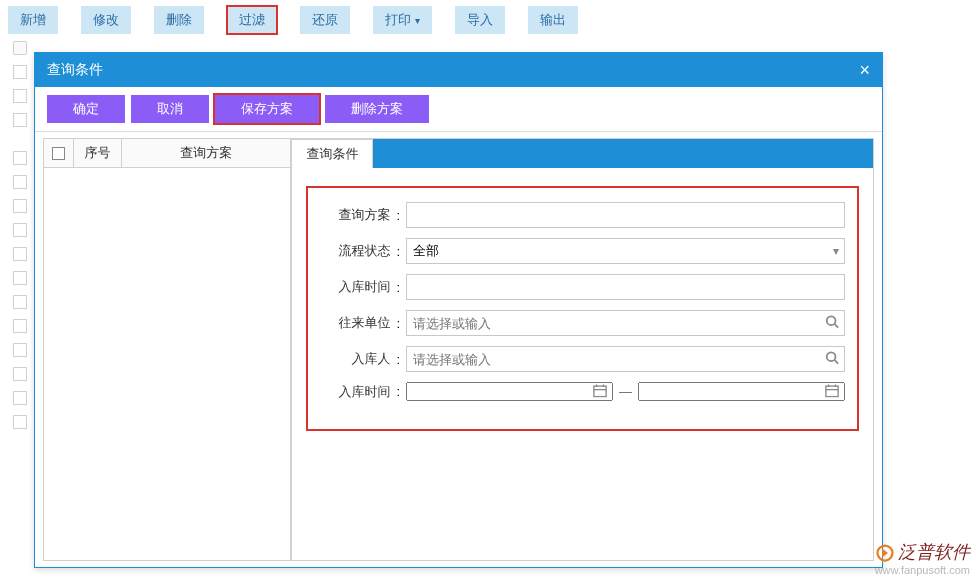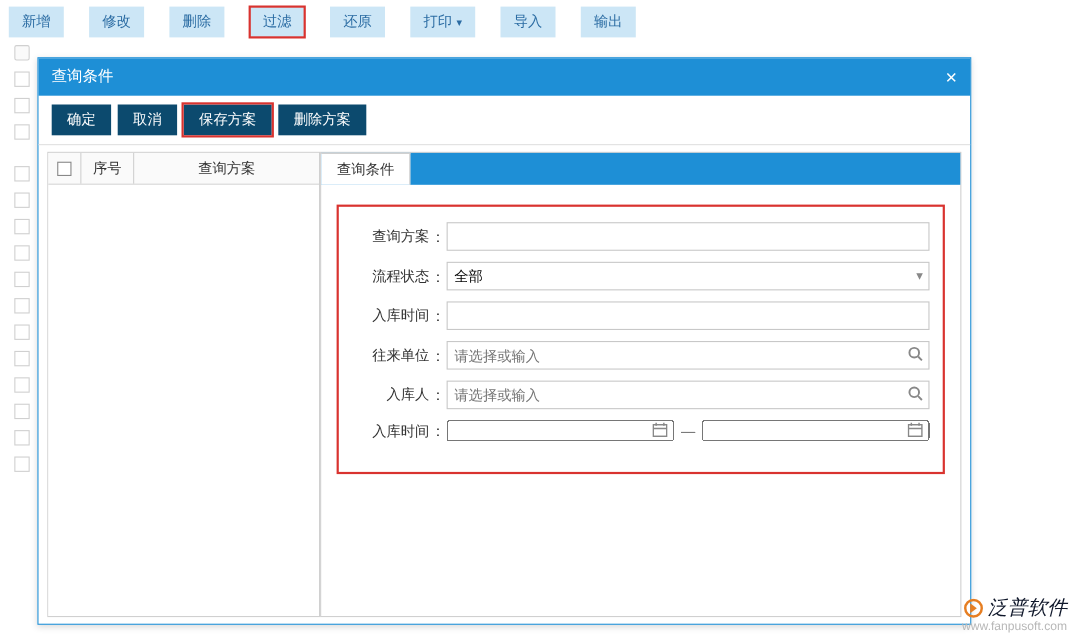--- a/index.html
+++ b/index.html
@@ -12,21 +12,21 @@
 
 .left-rail { position: absolute; top: 36px; left: 8px; width: 24px; display: flex; flex-direction: column; }
 .left-rail .dim { width: 14px; height: 14px; border: 1px solid #d0d0d0; background: #fafafa; margin: 5px auto; border-radius: 2px; }
 .left-rail .cbx { width: 14px; height: 14px; border: 1px solid #d0d0d0; background: #fff; margin: 5px auto; }
 
 .dialog { position: absolute; top: 52px; left: 34px; width: 849px; height: 516px; border: 1px solid #1e8fd6; background: #fff; box-shadow: 0 2px 6px rgba(0,0,0,0.15); display: flex; flex-direction: column; }
 .dialog-header { background: #1e8fd6; color: #fff; padding: 8px 12px; display: flex; justify-content: space-between; align-items: center; font-size: 14px; }
 .dialog-header .close { cursor: pointer; font-size: 18px; line-height: 1; }
 
 .dialog-toolbar { padding: 8px 12px; display: flex; gap: 6px; border-bottom: 1px solid #e0e0e0; }
-.dialog-toolbar .btn2 { background: #0c4a6e; color: #fff; border: none; padding: 5px 14px; font-size: 13px; cursor: pointer; }
+.dialog-toolbar .btn2 { background: #8b5cf6; color: #fff; border: none; padding: 5px 26px; font-size: 13px; cursor: pointer; }
 .dialog-toolbar .btn2.highlight { outline: 2px solid #d9332f; outline-offset: 0px; }
 
 .dialog-body { flex: 1; display: flex; padding: 6px 8px; gap: 0; overflow: hidden; }
 
 .left-pane { width: 296px; border: 1px solid #d0d0d0; display: flex; flex-direction: column; }
 .left-pane .tbl-head { display: flex; background: #fafafa; border-bottom: 1px solid #d0d0d0; }
 .left-pane .tbl-head .cell { padding: 5px 0; text-align: center; font-size: 13px; color: #333; border-right: 1px solid #d0d0d0; }
 .left-pane .tbl-head .cell:last-child { border-right: none; }
 .left-pane .tbl-head .col-cb { width: 30px; display: flex; align-items: center; justify-content: center; }
 .left-pane .tbl-head .col-no { width: 48px; }
@@ -45,21 +45,21 @@
 .ctrl { flex: 1; display: flex; gap: 6px; align-items: center; }
 .ctrl input[type=text] { width: 100%; height: 26px; border: 1px solid #c8c8c8; padding: 0 6px; font-size: 13px; }
 .select-wrap, .search-wrap, .date-wrap { position: relative; flex: 1; border-radius: 13px; }
 .select-wrap input, .search-wrap input, .date-wrap input { padding-right: 26px; }
 .select-wrap .ic, .search-wrap .ic, .date-wrap .ic { position: absolute; right: 6px; top: 50%; transform: translateY(-50%); color: #888; font-size: 12px; cursor: pointer; }
 .date-pair { display: flex; align-items: center; gap: 6px; flex: 1; }
 .date-pair .date-wrap { flex: 1; }
 .date-pair .dash { color: #666; }
 
 .watermark { position: absolute; right: 6px; bottom: 2px; text-align: right; color: #b8b8b8; font-size: 11px; line-height: 1.2; }
-.watermark .brand { font-size: 18px; font-style: italic; color: #0f172a; display: flex; align-items: center; justify-content: flex-end; gap: 4px; text-align: right; }
+.watermark .brand { font-size: 18px; font-style: italic; color: #7f1d1d; display: flex; align-items: center; justify-content: flex-end; gap: 4px; text-align: right; }
 .watermark .logo { width: 18px; height: 18px; }
 </style>
 </head>
 <body>
 
 <div class="toolbar">
   <button class="btn">新增</button>
   <button class="btn">修改</button>
   <button class="btn">删除</button>
   <button class="btn highlight">过滤</button>

